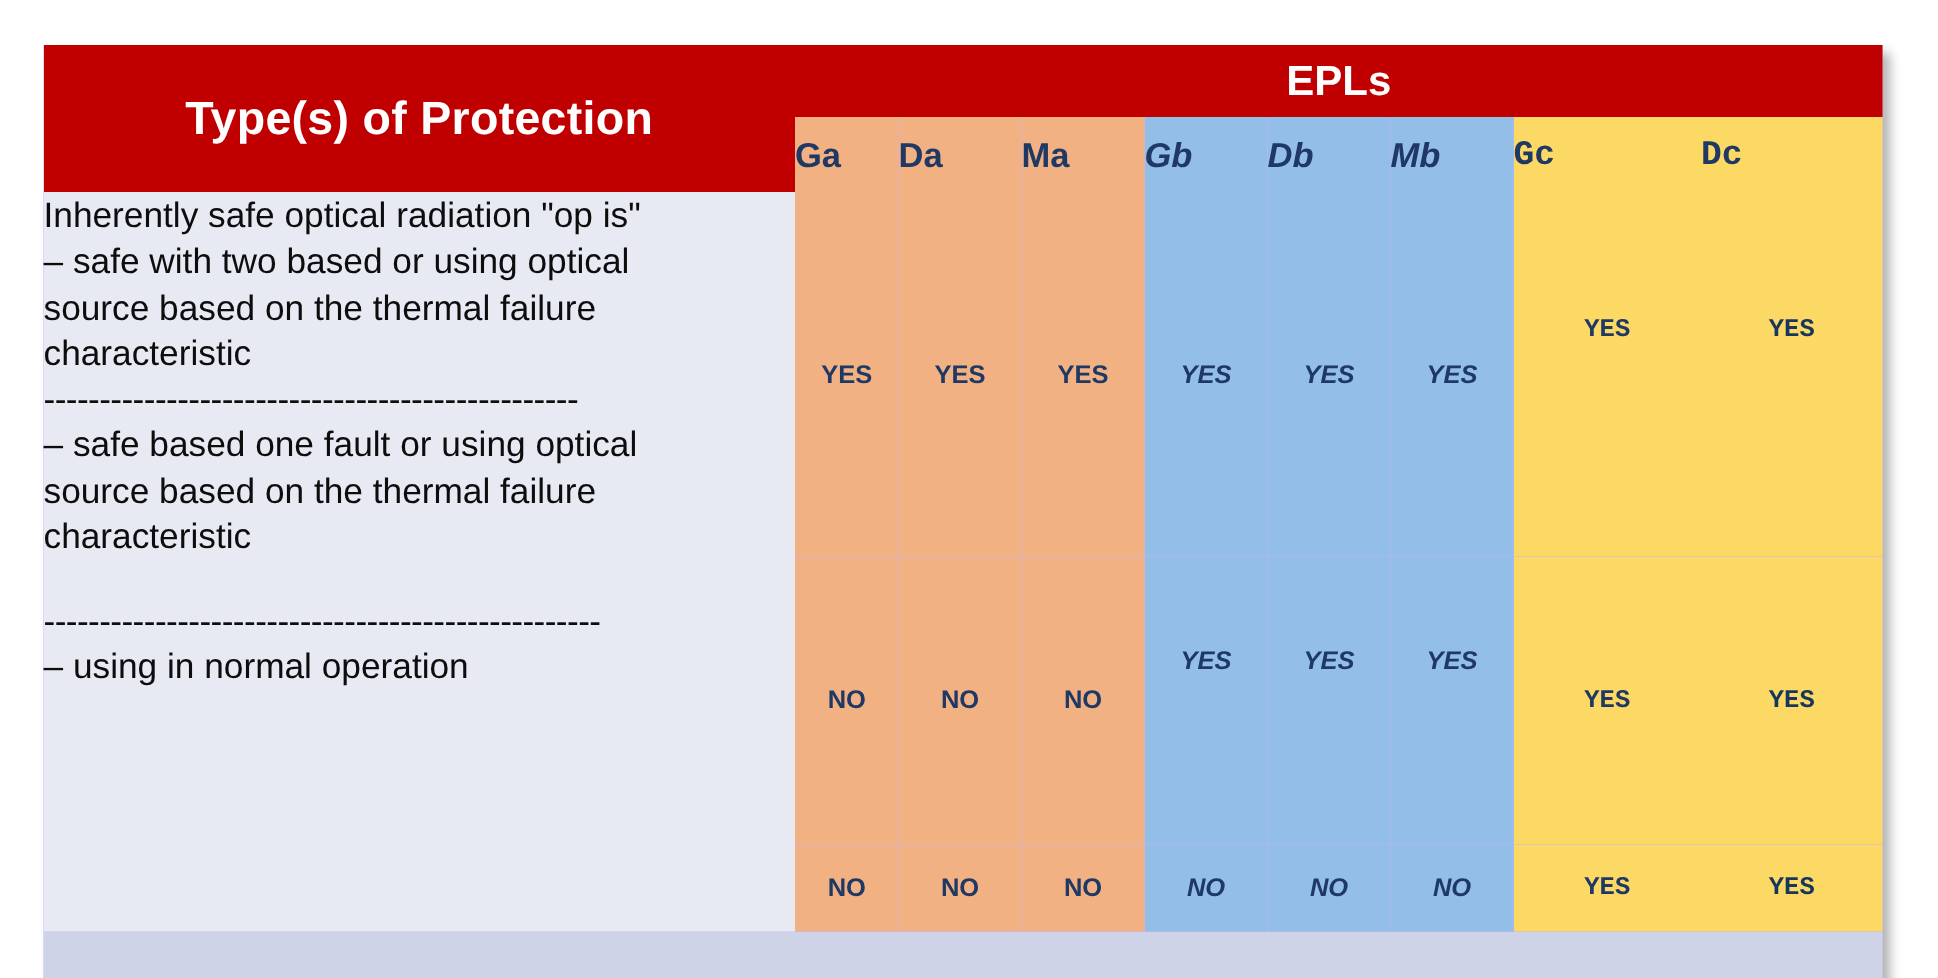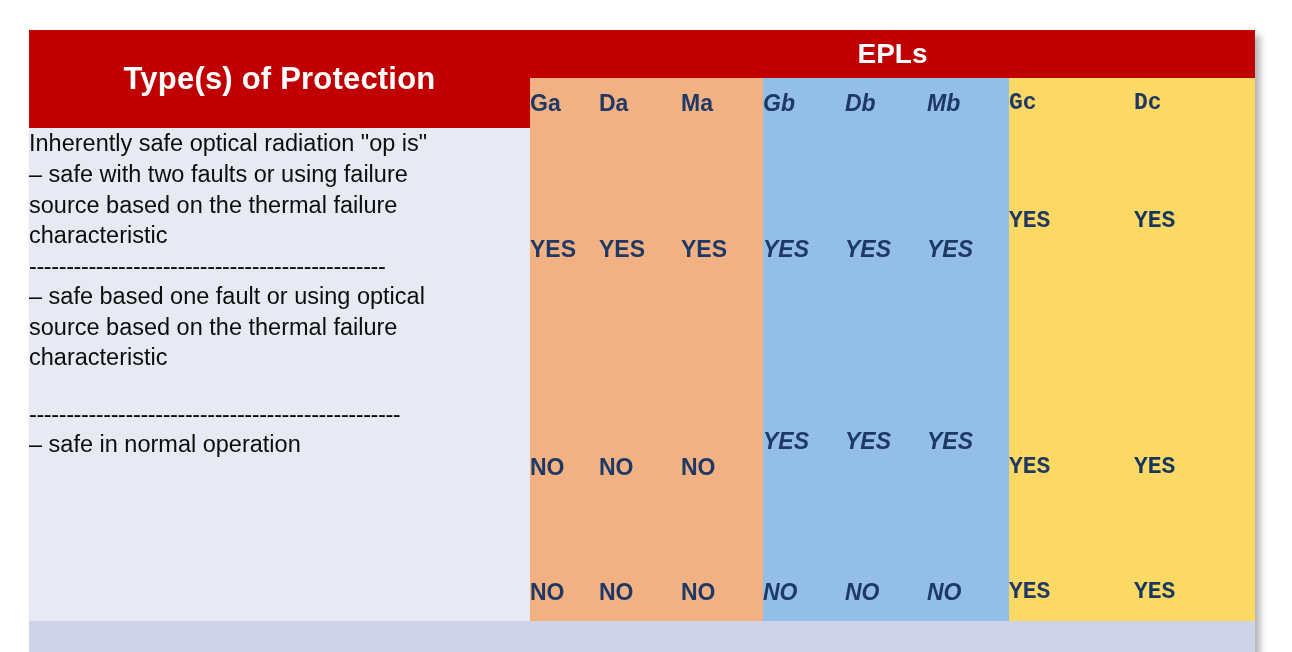--- a/index.html
+++ b/index.html
@@ -102,22 +102,23 @@
     line-height: 1.30;
     letter-spacing: -0.4px;
     white-space: nowrap;
     overflow: hidden;
     display: block;
   }
   .desc .gap { display: block; height: 26px; }
 
   
   .cell {
+    text-align: center;
     font-weight: bold;
-    font-size: 23px;
+    font-size: 17px;
     color: #1F3864;
     border-right: 2px solid #ffffff;
     border-bottom: 2px solid #ffffff;
   }
   .cell.last { border-right: 0; }
   .cell.mid   { vertical-align: middle; }
   .cell.upper { vertical-align: middle; padding-bottom: 58px; }
   .cell.upper2{ vertical-align: middle; padding-bottom: 52px; }
   .cell.dkblue { color: #17365D; }
 
@@ -163,30 +164,30 @@
         <td class="epl g-b">Gb</td>
         <td class="epl g-b">Db</td>
         <td class="epl g-b">Mb</td>
         <td class="epl g-c">Gc</td>
         <td class="epl g-c last">Dc</td>
       </tr>
 
       <tr class="row1">
         <td class="desc" rowspan="3">
           <p>Inherently safe optical radiation "op is"</p>
-          <p> – safe with two faults or using failure</p>
+          <p> – safe with two based or using optical</p>
           <p>source based on the thermal failure</p>
           <p>characteristic</p>
           <span class="rule">------------------------------------------------</span>
           <p> – safe based one fault or using optical</p>
           <p>source based on the thermal failure</p>
           <p>characteristic</p>
           <span class="gap"></span>
           <span class="rule">--------------------------------------------------</span>
-          <p>– safe in normal operation</p>
+          <p>– using in normal operation</p>
         </td>
         <td class="cell mid g-a">YES</td>
         <td class="cell mid g-a">YES</td>
         <td class="cell mid g-a">YES</td>
         <td class="cell mid g-b">YES</td>
         <td class="cell mid g-b">YES</td>
         <td class="cell mid g-b">YES</td>
         <td class="cell upper g-c">YES</td>
         <td class="cell upper g-c last dkblue">YES</td>
       </tr>

